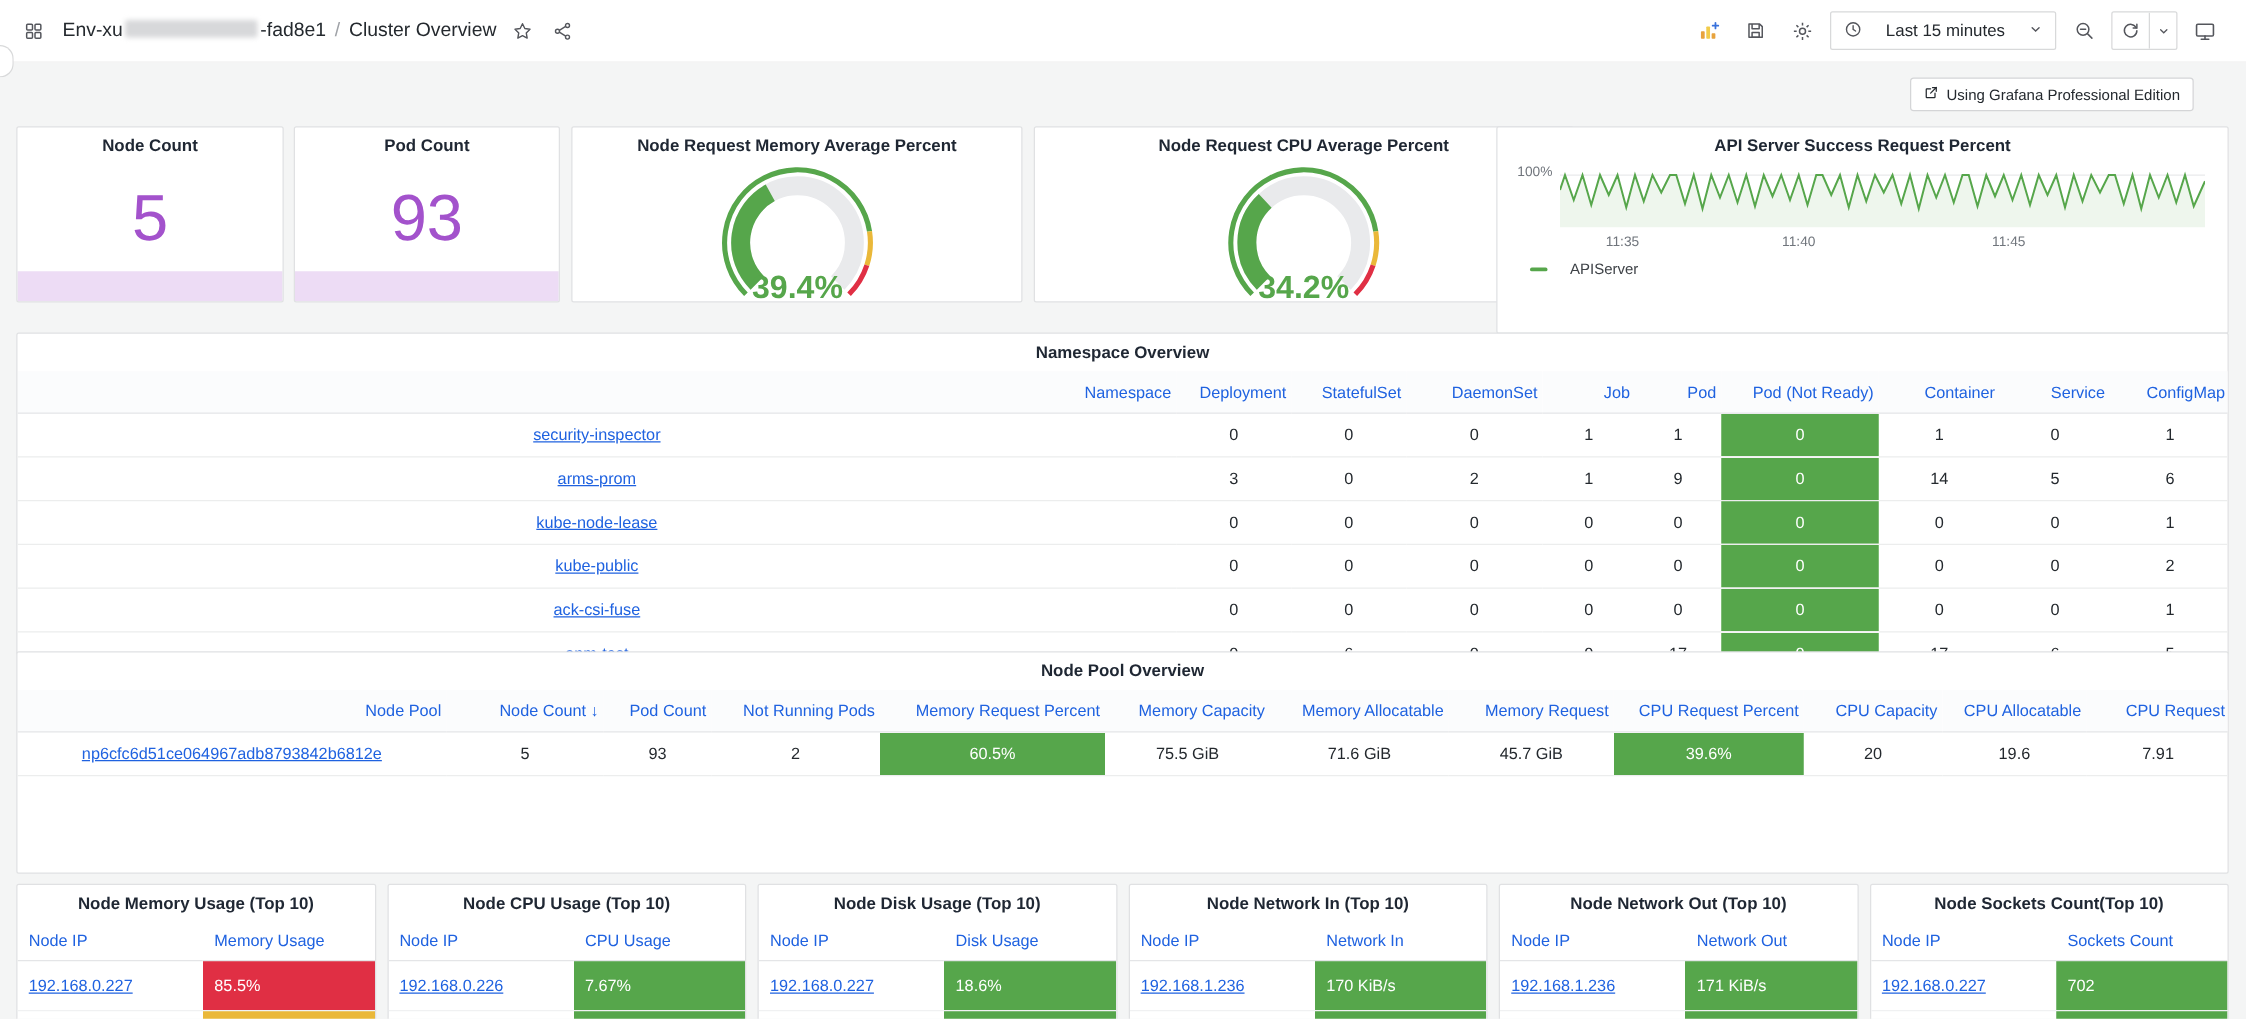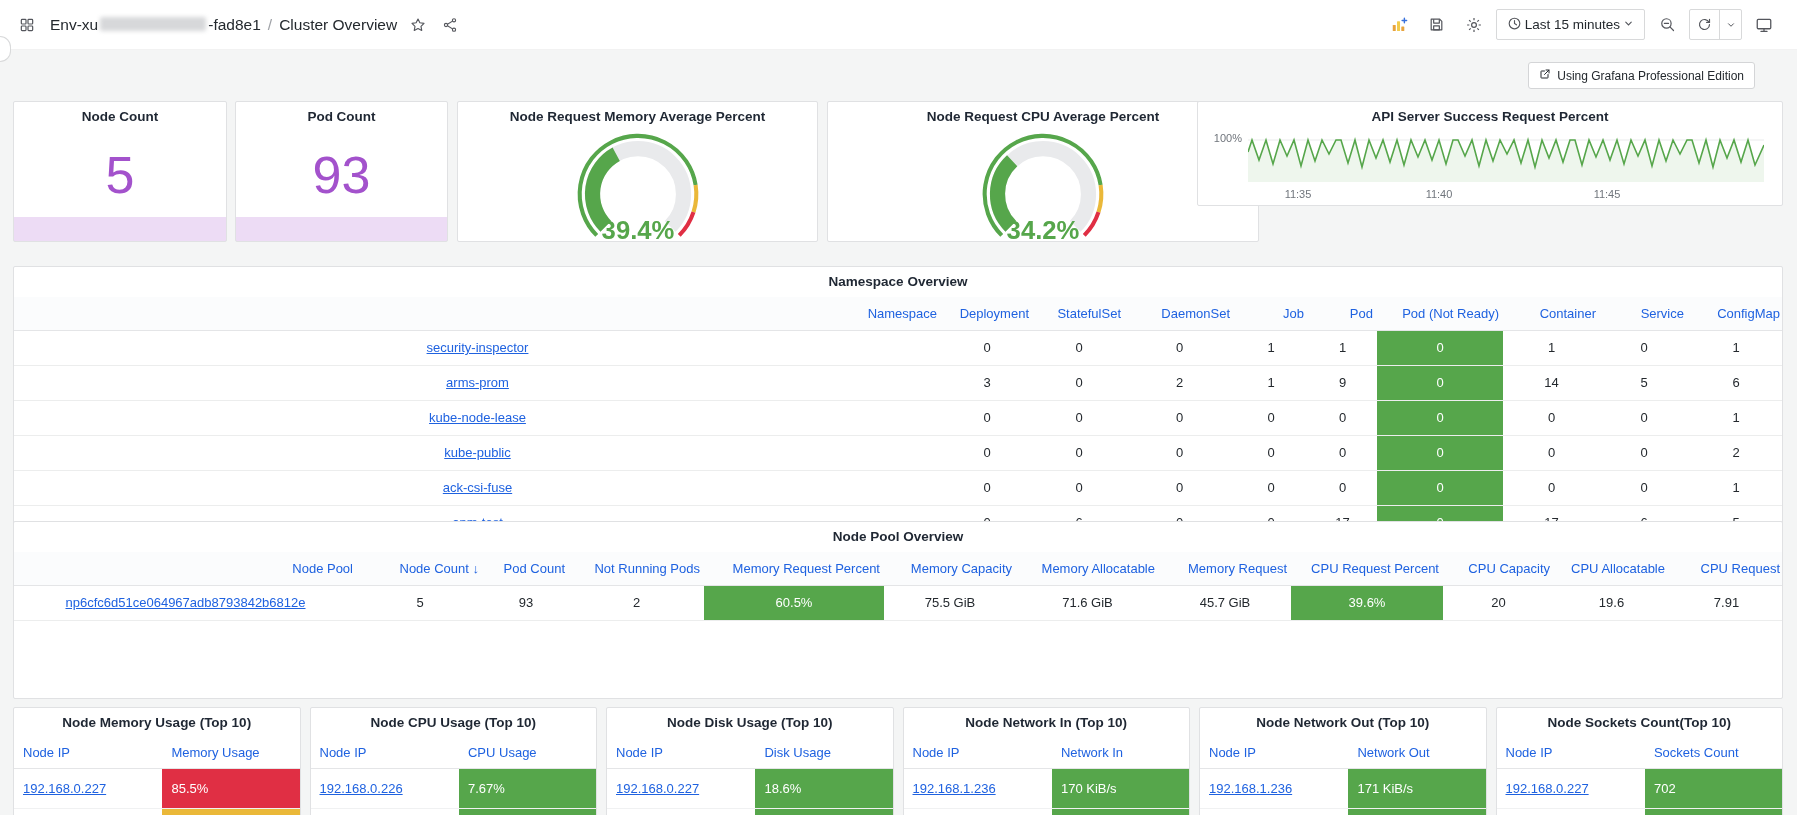--- a/index.html
+++ b/index.html
@@ -10,37 +10,37 @@
   
   .topbar{position:absolute;top:0;left:0;right:0;height:50px;background:#fff;display:flex;align-items:center;justify-content:space-between;padding:0 18px 0 12px;border-bottom:1px solid rgba(0,0,0,.05);z-index:5}
   .tb-left,.tb-right{display:flex;align-items:center}
   .tb-left{gap:2px}
   .tb-right{gap:7px}
   .iconbtn{background:none;border:none;width:30px;height:30px;display:inline-flex;align-items:center;justify-content:center;color:#54565c;cursor:pointer;padding:0;font-size:17px;line-height:1}
   .iconbtn svg{display:block}
   .crumb{display:flex;align-items:center;gap:7px;font-size:15.5px;font-weight:500;margin:0 4px 0 6px;white-space:nowrap}
   .crumb-sep{color:#9fa2a7;font-weight:400}
   .redacted{display:inline-block;width:106px;height:14px;background:#d7d8da;border-radius:2px;filter:blur(2px);vertical-align:-1px;margin:0 2px}
-  .tp{display:flex;align-items:center;gap:3px;border:1px solid #d8d9da;border-radius:2px;height:31px;padding:0 10px;font-size:13.5px;font-weight:500;cursor:pointer;color:#24292e}
+  .tp{display:flex;align-items:center;gap:19px;border:1px solid #d8d9da;border-radius:2px;height:31px;padding:0 10px;font-size:13.5px;font-weight:500;cursor:pointer;color:#24292e}
   .refresh-group{display:flex;align-items:center;border:1px solid #d8d9da;border-radius:2px;height:31px;overflow:hidden}
   .refresh-group .iconbtn{width:29px;height:29px}
   .refresh-group .chev{border-left:1px solid #d8d9da;width:22px;border-radius:0}
   .pane-handle{position:absolute;left:0;top:36px;width:11px;height:26px;background:#fff;border:1px solid #d8d9da;border-left:none;border-radius:0 13px 13px 0;z-index:6;cursor:pointer}
 
   .edition-badge{position:absolute;top:62px;right:42px;height:27px;background:#fff;border:1px solid #d4d5d7;border-radius:3px;display:flex;align-items:center;gap:6px;padding:0 10px;font-size:12px;font-weight:500;cursor:pointer;color:#24292e}
 
   
   .panel{position:absolute;background:#fff;border:1px solid #e0e1e3;border-radius:2px;overflow:hidden}
   .ptitle{height:30px;line-height:30px;text-align:center;font-size:13.5px;font-weight:600;color:#1f2733;white-space:nowrap;overflow:hidden;cursor:pointer}
 
   #panel-node-count{left:13px;top:101px;width:214px;height:141px}
   #panel-pod-count{left:235px;top:101px;width:213px;height:141px}
   #panel-mem-gauge{left:457px;top:101px;width:361px;height:141px}
   #panel-cpu-gauge{left:827px;top:101px;width:432px;height:141px}
-  #panel-api{left:1197px;top:101px;width:586px;height:105px}
+  #panel-api{left:1197px;top:101px;width:586px;height:166px}
   #panel-ns{left:13px;top:266px;width:1770px;height:258px}
   #panel-np{left:13px;top:521px;width:1770px;height:178px}
 
   .stat-value{position:absolute;top:30px;bottom:24px;left:0;right:0;display:flex;align-items:center;justify-content:center;font-size:52px;font-weight:500}
   .stat-spark{position:absolute;bottom:0;left:0;right:0;height:24px}
 
   .gauge-wrap{position:absolute;top:28px;bottom:0;left:0;right:0;display:flex;align-items:flex-start;justify-content:center}
 
   .api-ylabel{position:absolute;left:8px;top:30px;width:36px;text-align:right;font-size:11px;color:#70757c}
   .api-plot{position:absolute;left:50px;right:18px;top:34px;height:46px}

